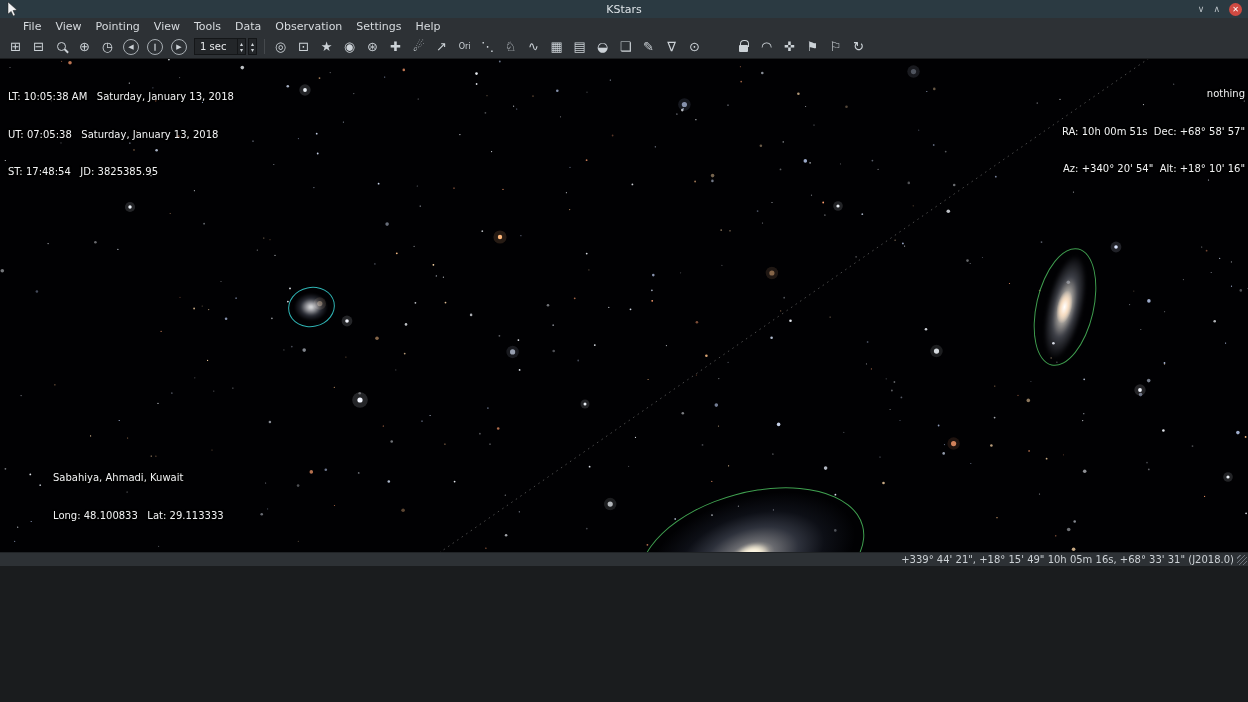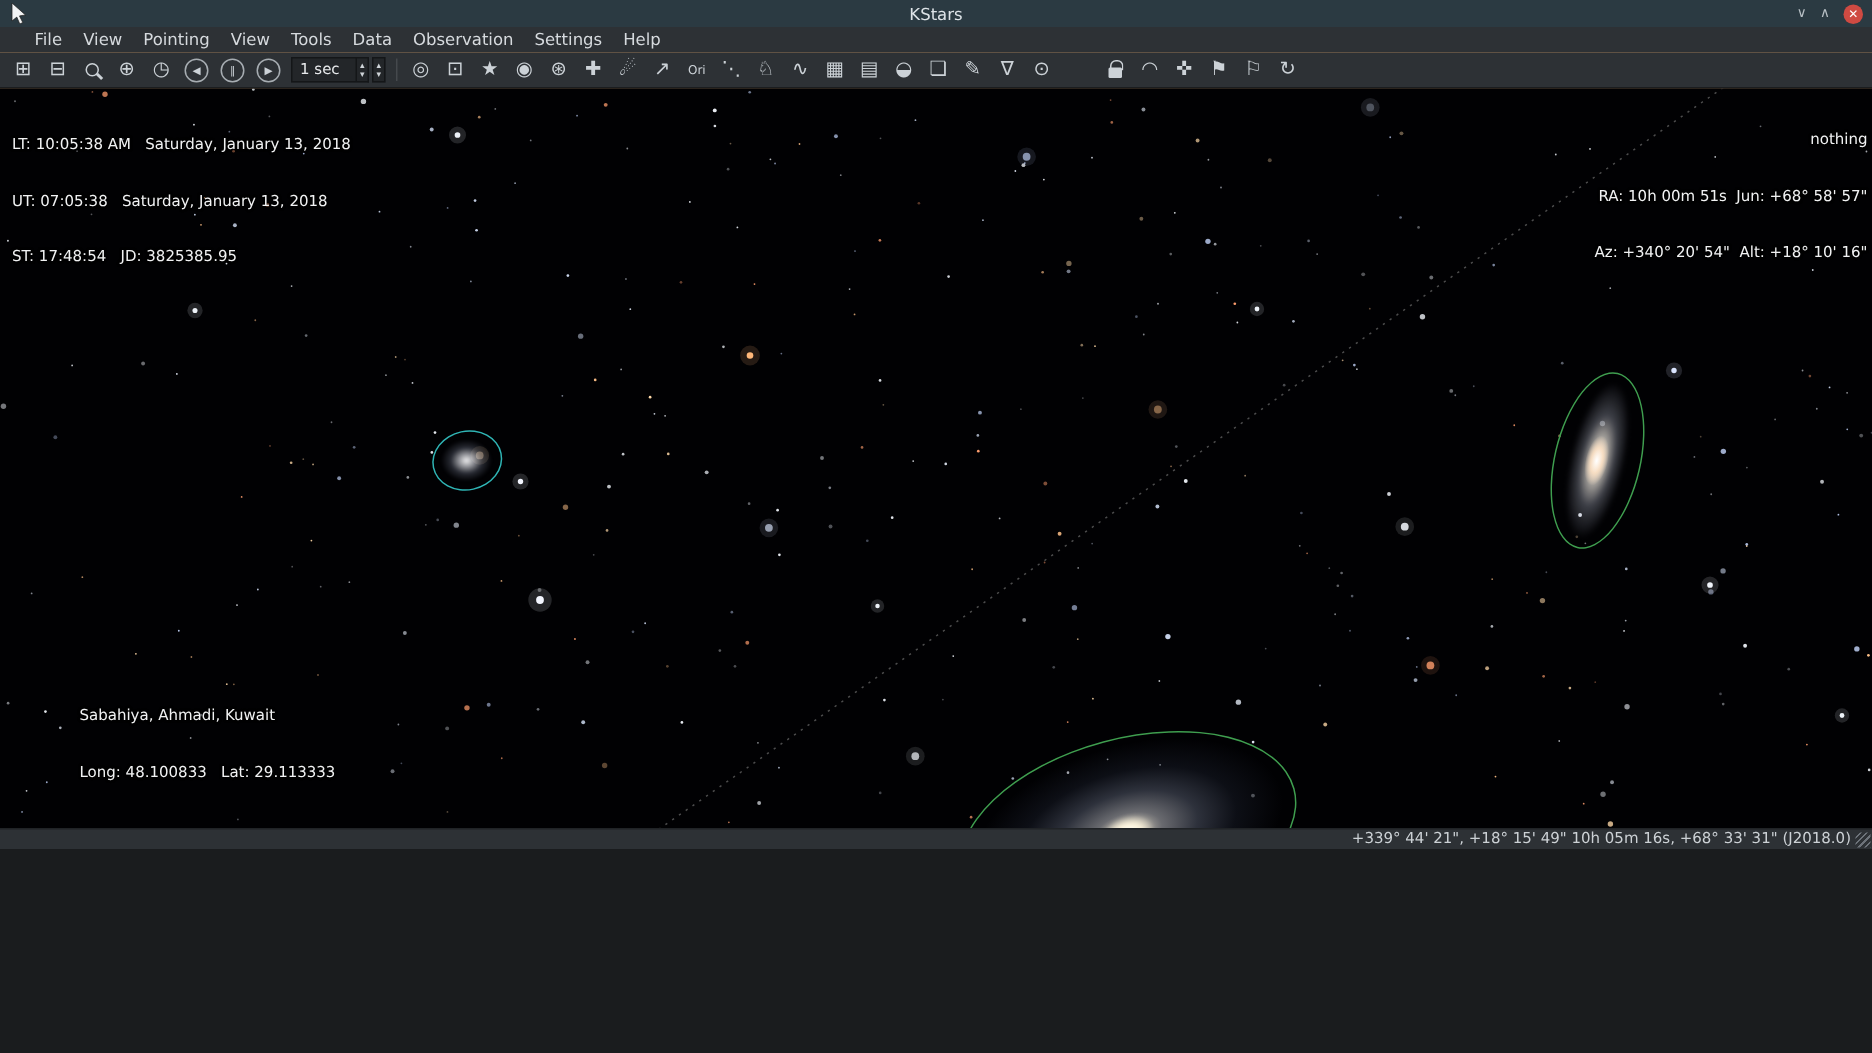--- a/index.html
+++ b/index.html
@@ -663,21 +663,21 @@
     <div class="gx-outline ngc-outline"></div>
 
     <div class="infobox infobox-time">
       <div>LT: 10:05:38 AM   Saturday, January 13, 2018</div>
       <div>UT: 07:05:38   Saturday, January 13, 2018</div>
       <div>ST: 17:48:54   JD: 3825385.95</div>
     </div>
 
     <div class="infobox infobox-focus">
       <div>nothing</div>
-      <div>RA: 10h 00m 51s  Jun: +68° 58' 57"</div>
+      <div>RA: 10h 00m 51s  Dec: +68° 58' 57"</div>
       <div>Az: +340° 20' 54"  Alt: +18° 10' 16"</div>
     </div>
 
     <div class="infobox infobox-location">
       <div>Sabahiya, Ahmadi, Kuwait</div>
       <div>Long: 48.100833   Lat: 29.113333</div>
     </div>
   </div>
 
   <div class="statusbar">

